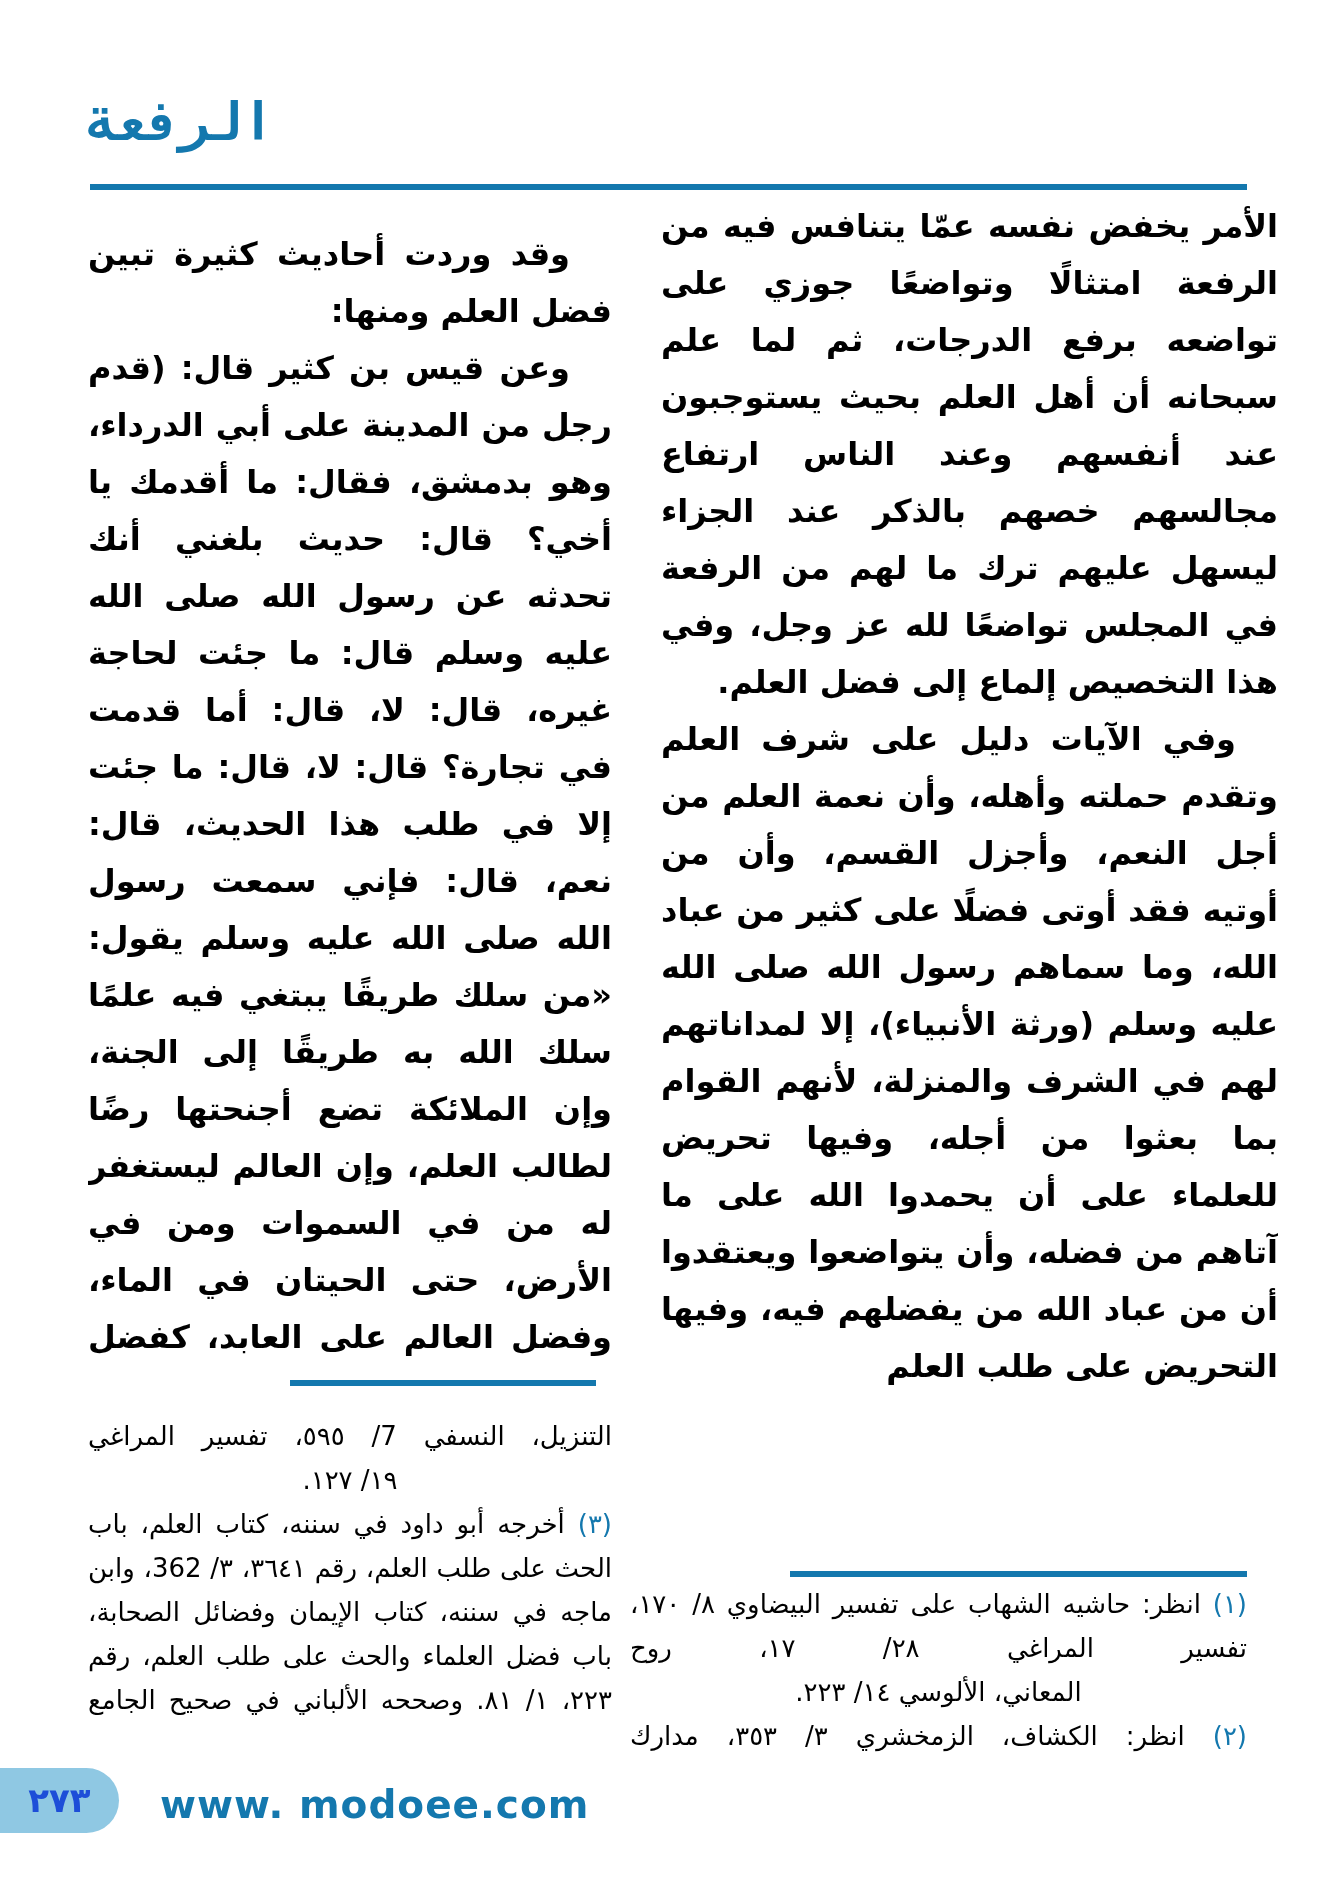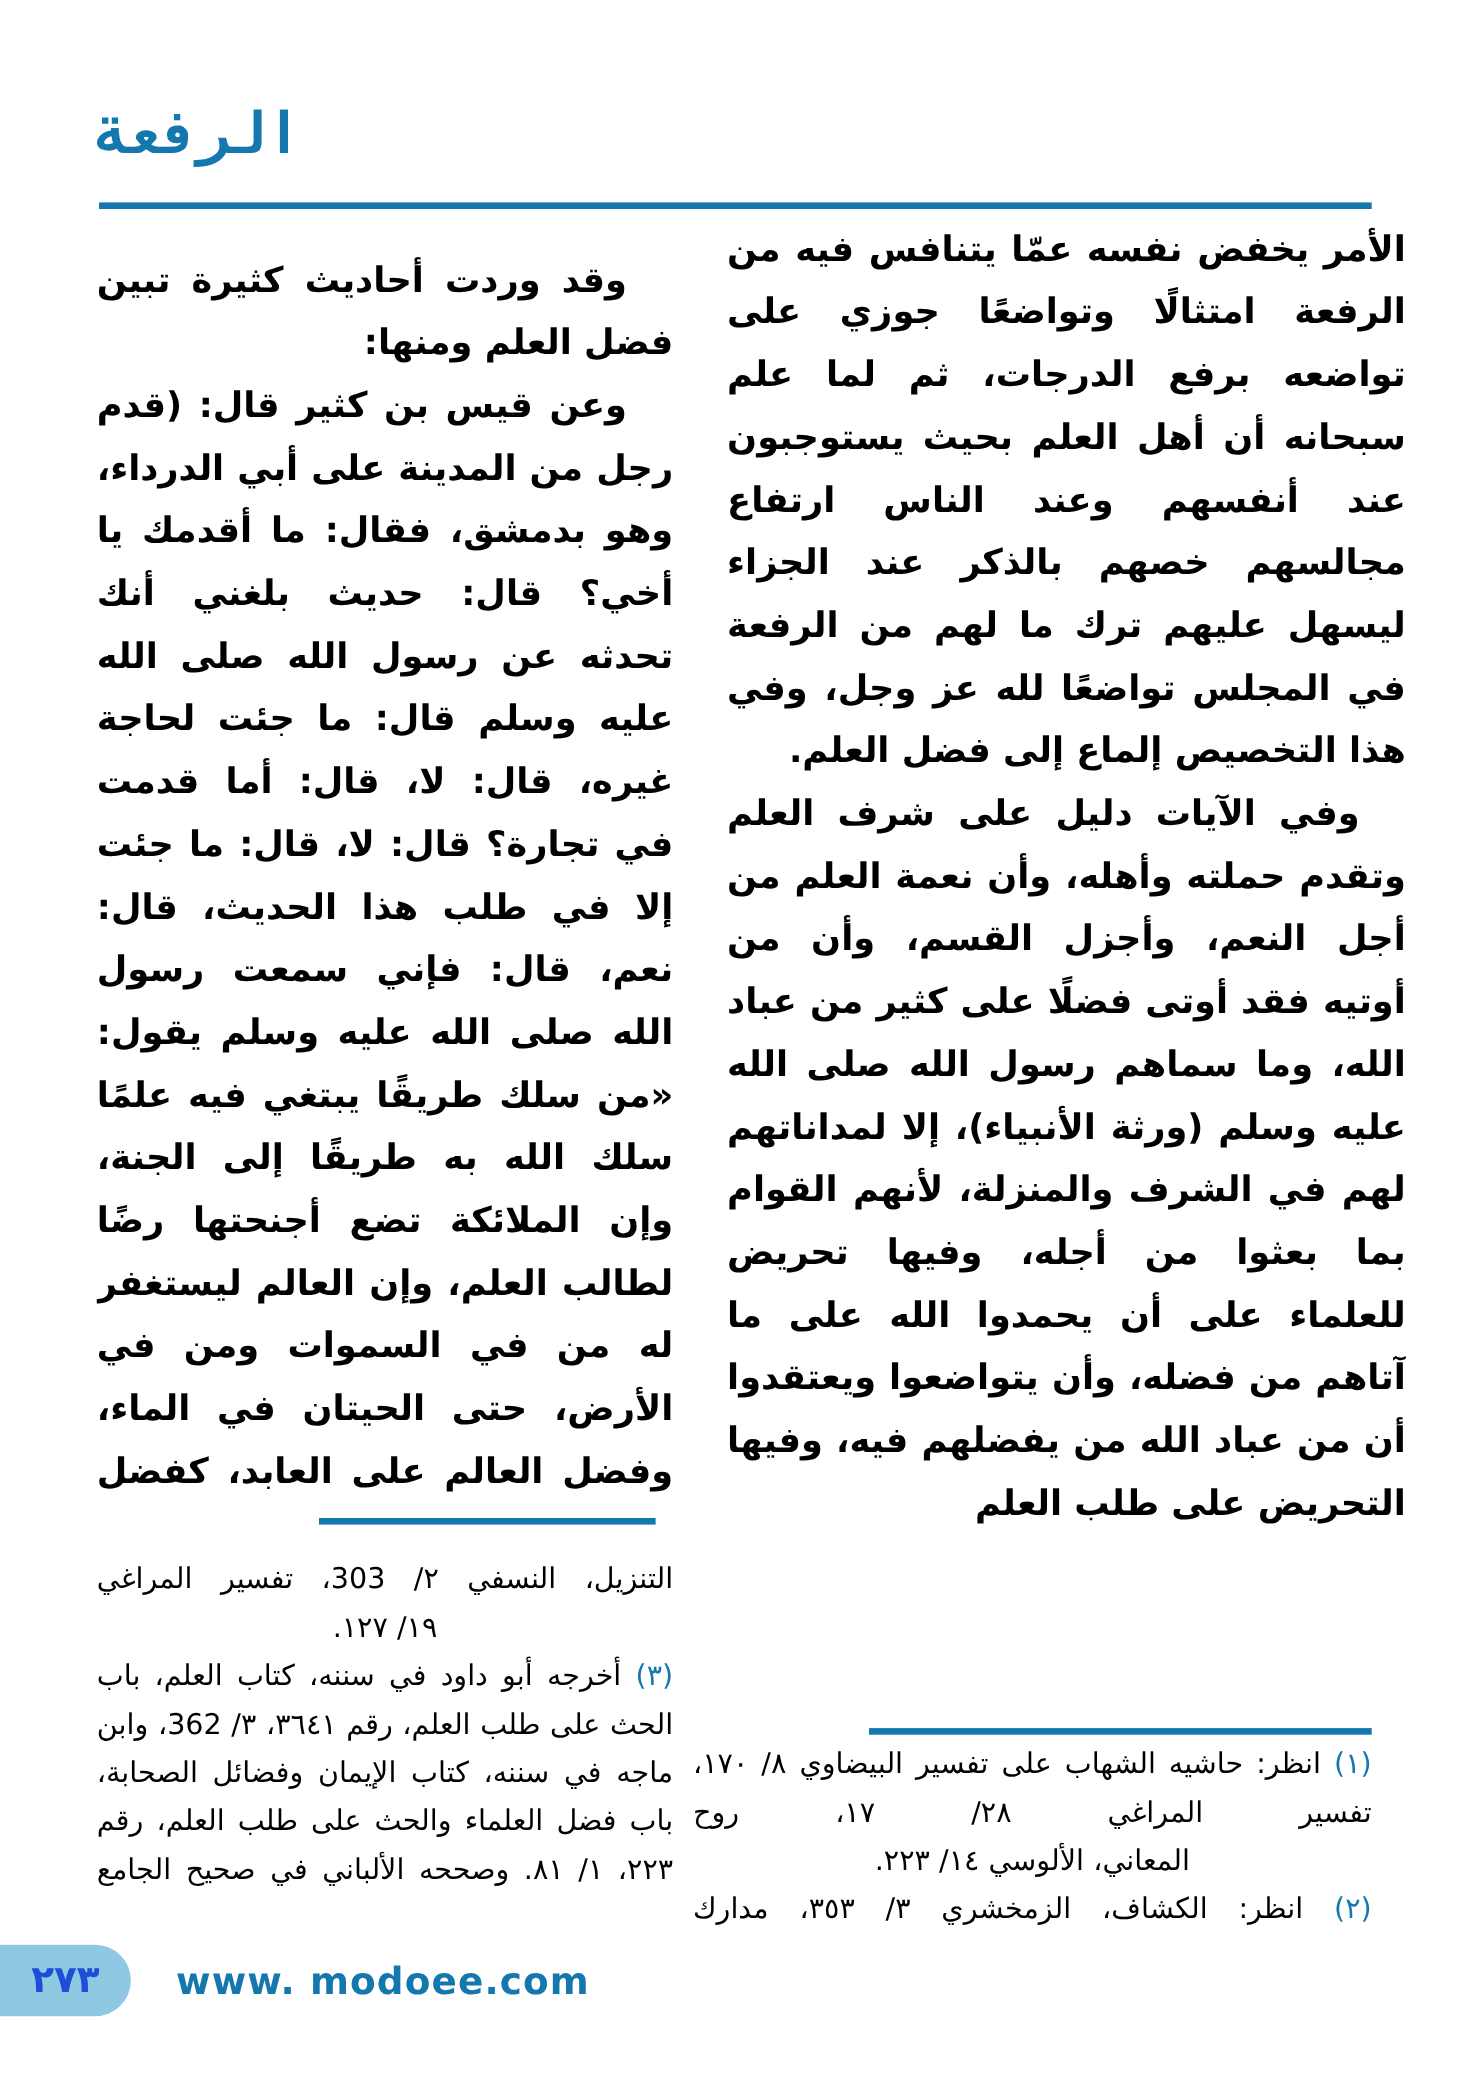--- a/index.html
+++ b/index.html
@@ -90,21 +90,21 @@
     font-size:34px;
     font-weight:bold;
     line-height:65px;
     text-align:center;
     direction:rtl;
   }
   .watermark{
     position:absolute;
     left:160px; top:1782px;
     color:var(--accent);
-    font-size:34px;
+    font-size:39px;
     font-weight:bold;
     letter-spacing:1px;
     direction:ltr;
   }
 </style>
 </head>
 <body>
 
 <div class="page">
 
@@ -129,21 +129,21 @@
       <div class="fn-text"><span class="fn-marker">(١)</span> <span>انظر: حاشيه الشهاب على تفسير البيضاوي ٨/ ١٧٠، تفسير المراغي ٢٨/ ١٧، روح</span></div>
       <div class="fn-tail">المعاني، الألوسي ١٤/ ٢٢٣.</div>
     </div>
     <div class="fn">
       <div class="fn-text"><span class="fn-marker">(٢)</span> <span>انظر: الكشاف، الزمخشري ٣/ ٣٥٣، مدارك</span></div>
     </div>
   </div>
 
   <div class="footnotes footnotes-left">
     <div class="fn">
-      <div class="fn-text">التنزيل، النسفي ٢/ 303، تفسير المراغي</div>
+      <div class="fn-text">التنزيل، النسفي 7/ ٥٩٥، تفسير المراغي</div>
       <div class="fn-tail">١٩/ ١٢٧.</div>
     </div>
     <div class="fn">
       <div class="fn-text"><span class="fn-marker">(٣)</span> <span>أخرجه أبو داود في سننه، كتاب العلم، باب الحث على طلب العلم، رقم ٣٦٤١، ٣/ 362، وابن ماجه في سننه، كتاب الإيمان وفضائل الصحابة، باب فضل العلماء والحث على طلب العلم، رقم ٢٢٣، ١/ ٨١. وصححه الألباني في صحيح الجامع</span></div>
     </div>
   </div>
 
   <div class="page-badge">٢٧٣</div>
   <div class="watermark">www. modoee.com</div>
 

